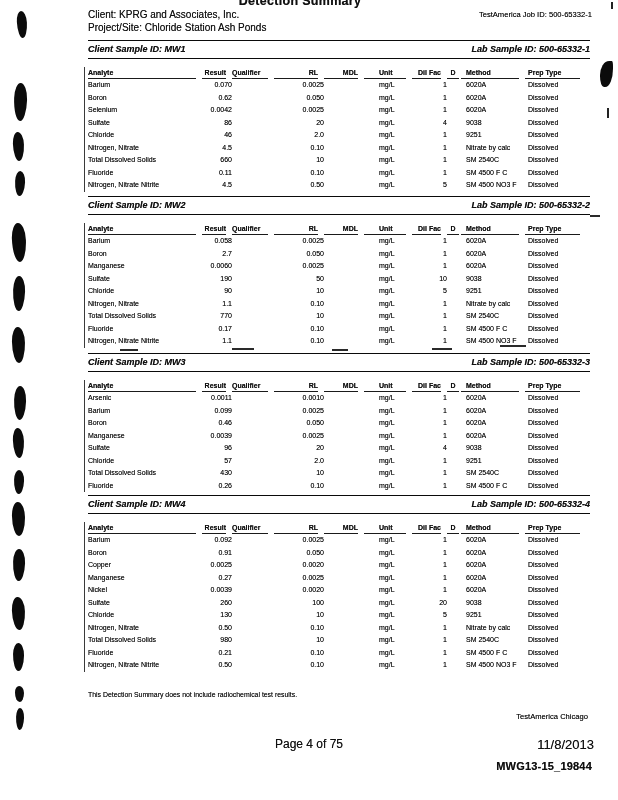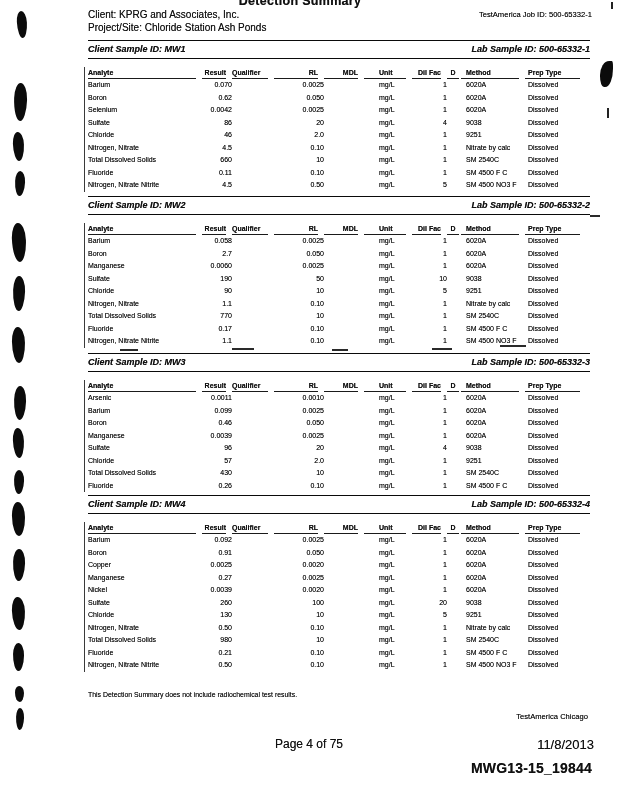--- a/index.html
+++ b/index.html
@@ -32,21 +32,21 @@
   .tbl-row{height:12.5px;}
   .c-result,.c-rl,.c-mdl,.c-dilfac{text-align:right;}
   .c-d{text-align:center;}
   .c-unit{padding-left:15px;}
   .c-method{padding-left:5px;}
   .c-prep{padding-left:3px;}
   .footer-note{position:absolute;top:691px;left:88px;font-size:6.9px;}
   .lab-name{position:absolute;top:712px;right:30px;font-size:7.6px;}
   .page-number{position:absolute;top:737px;left:0;width:618px;text-align:center;font-size:12px;}
   .report-date{position:absolute;top:737px;right:24px;font-size:13px;}
-  .doc-id{position:absolute;top:760px;right:26px;font-size:14px;font-weight:bold;letter-spacing:.2px;}
+  .doc-id{position:absolute;top:760px;right:26px;font-size:11px;font-weight:bold;letter-spacing:.2px;}
   .blob{position:absolute;background:#0b0b0b;border-radius:46% 54% 48% 52%/40% 44% 56% 60%;}
   .dash{position:absolute;background:#2a2a2a;height:1.6px;}
   .hook{
     position:absolute;background:#0b0b0b;
     border-radius:70% 10% 60% 30%/55% 20% 70% 40%;
   }
   .dotmark{position:absolute;background:#222;}
 </style>
 </head>
 <body>

